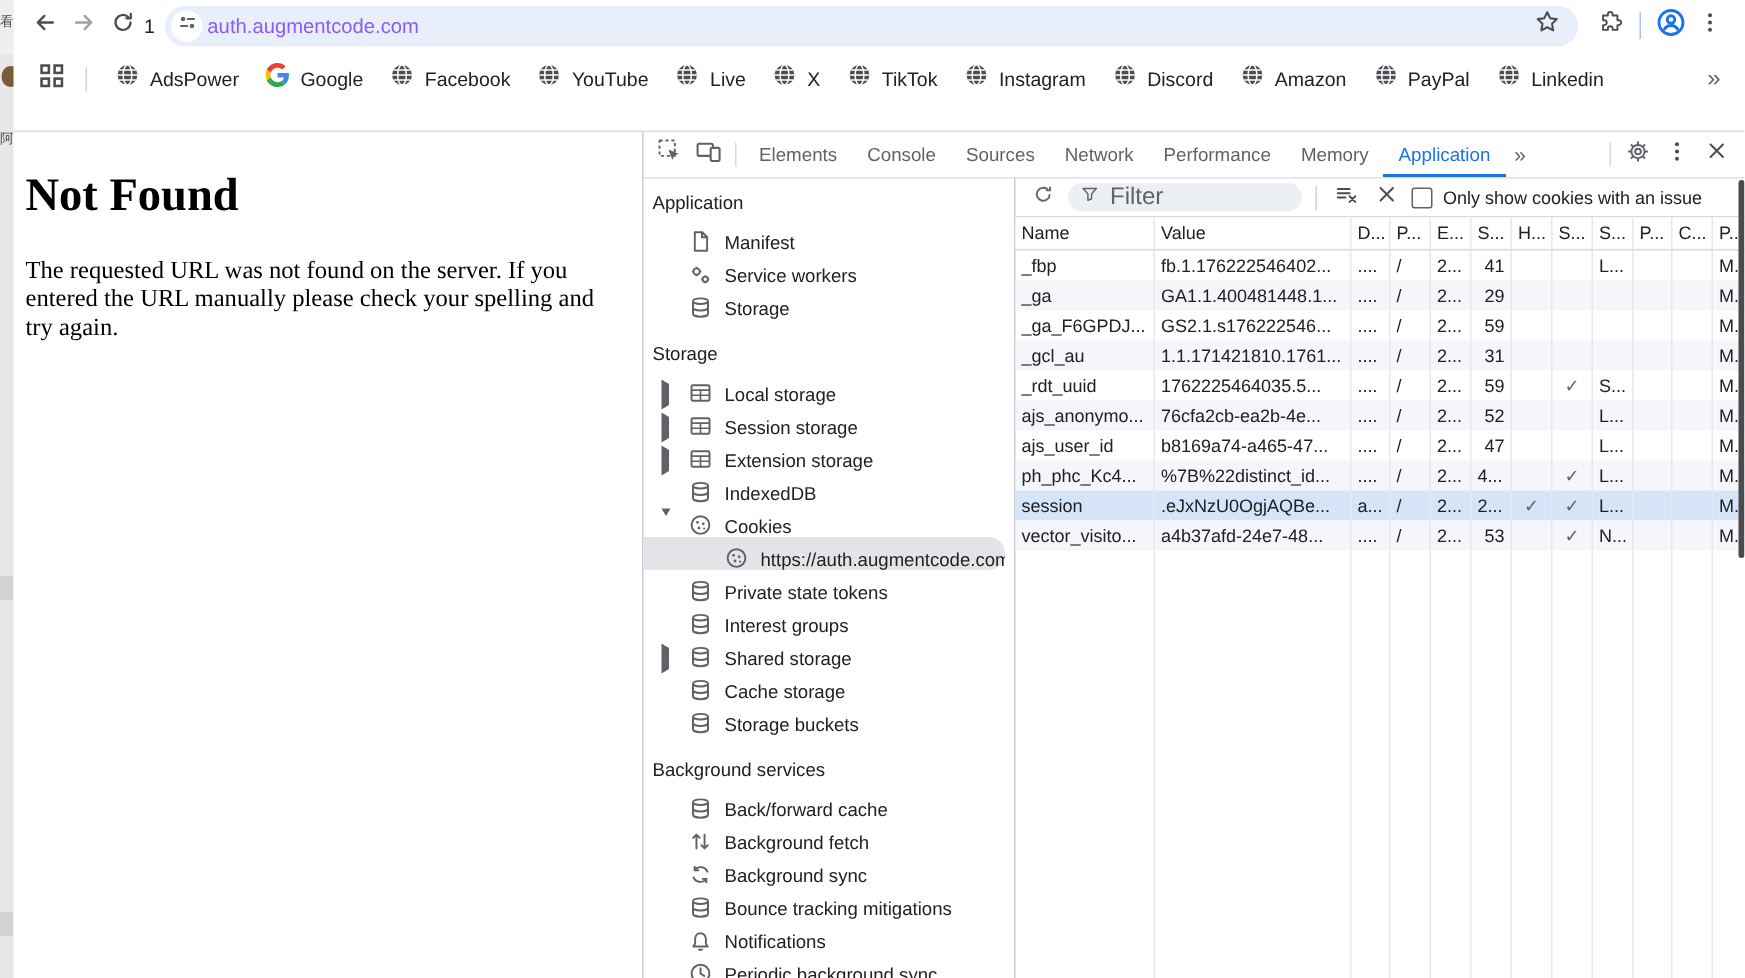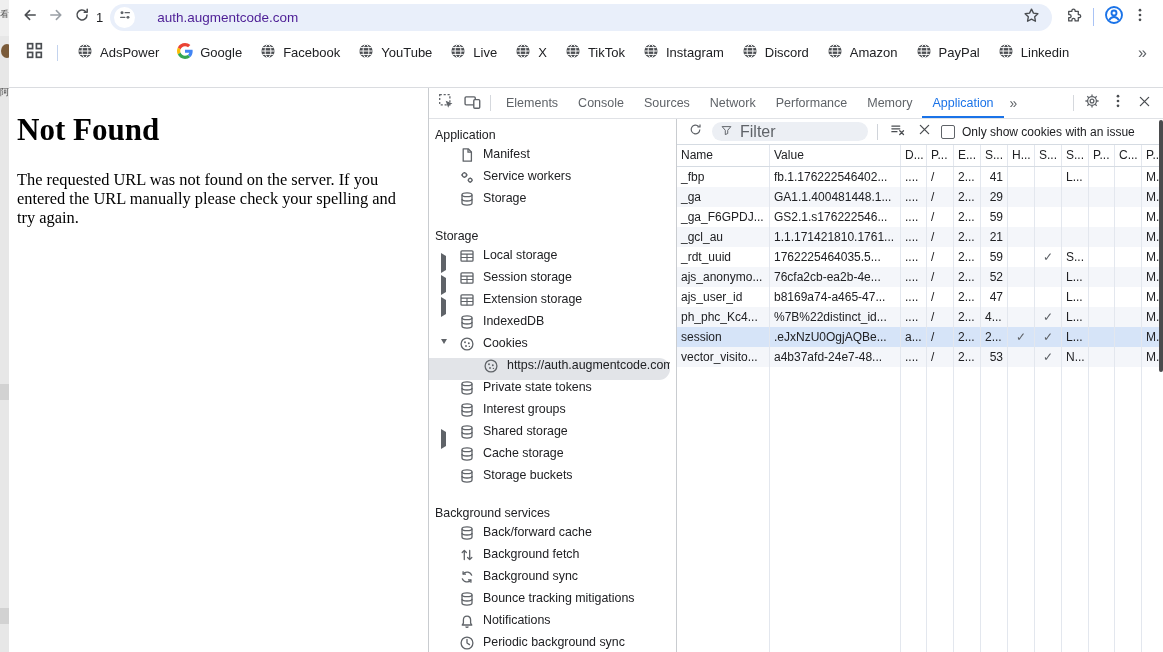--- a/index.html
+++ b/index.html
@@ -15,21 +15,21 @@
   .sliver .topbit{position:absolute;left:0;top:0;width:9px;height:36px;background:#efefef;}
 
   .browser{position:absolute;left:9px;top:0;right:0;height:652px;display:flex;flex-direction:column;}
 
   
   .toolbar{height:34px;display:flex;align-items:center;padding:0 10px 0 8px;background:#fff;flex:0 0 auto;}
   .tb-btn{width:26px;height:26px;display:flex;align-items:center;justify-content:center;border-radius:50%;flex:0 0 auto;}
   .count{font-size:13px;color:#202124;margin:0 5px 0 1px;}
   .omnibox{flex:1;height:27px;background:#e9effa;border-radius:14px;display:flex;align-items:center;padding:0 10px 0 4px;margin:0 8px 0 2px;min-width:0;}
   .chip{width:21px;height:21px;background:#fff;border-radius:50%;display:flex;align-items:center;justify-content:center;flex:0 0 auto;}
-  .url{font-size:13.5px;color:#4c1d95;margin-left:22px;white-space:nowrap;}
+  .url{font-size:13.5px;color:#8b5cf6;margin-left:3px;white-space:nowrap;}
   .omni-spacer{flex:1;}
   .tb-divider{width:1px;height:18px;background:#a9c3f5;margin:0 7px;flex:0 0 auto;}
 
   
   .bookmarks{height:37px;display:flex;align-items:center;padding:0 12px 16px 14px;background:#fff;border-bottom:1px solid #dadce0;flex:0 0 auto;}
   .bm-divider{width:1px;height:16px;background:#c3d3ee;margin:0 10px 0 12px;}
   .bm{display:flex;align-items:center;gap:7px;padding:0 9px;height:26px;border-radius:13px;flex:0 0 auto;}
   .bm-label{font-size:13px;color:#202124;white-space:nowrap;}
   .bm-overflow{margin-left:auto;font-size:16px;color:#5f6368;padding:0 4px;}
 
@@ -47,21 +47,21 @@
   .dt-tab{position:relative;height:30px;line-height:30px;padding:0 10px;font-size:12.5px;color:#5f6368;white-space:nowrap;flex:0 0 auto;}
   .dt-tab.active{color:#1a73e8;}
   .dt-tab.active::after{content:"";position:absolute;left:0;right:0;bottom:0;height:2.5px;background:#1a73e8;}
   .dt-more{font-size:14px;color:#5f6368;padding:0 6px;flex:0 0 auto;}
   .dt-right{margin-left:auto;display:flex;align-items:center;}
 
   .dt-body{flex:1;display:flex;min-height:0;}
   .sb{width:247px;flex:0 0 auto;border-right:1px solid #c9ccd0;padding-top:4px;overflow:hidden;font-size:12.4px;}
   .sb-header{height:24px;line-height:24px;padding-left:6px;color:#202124;}
   .sb-section{margin-bottom:11px;}
-  .sb-item{position:relative;height:22px;display:flex;align-items:flex-start;padding-left:30px;color:#202124;}
+  .sb-item{position:relative;height:22px;display:flex;align-items:flex-end;padding-left:30px;color:#202124;}
   .sb-item .exp{position:absolute;left:12px;top:8px;}
   .tri-r{width:0;height:0;border-left:5px solid #5f6368;border-top:3.5px solid transparent;border-bottom:3.5px solid transparent;}
   .tri-d{width:0;height:0;border-top:5px solid #5f6368;border-left:3.5px solid transparent;border-right:3.5px solid transparent;margin-top:1px;}
   .sb-item .ic{display:flex;align-items:center;justify-content:center;width:16px;margin-right:8px;flex:0 0 auto;}
   .sb-item.child{padding-left:54px;}
   .sb-item.sel{background:#e2e4e8;border-radius:0 12px 12px 0;margin-right:6px;}
   .sb-label{white-space:nowrap;overflow:hidden;}
 
   .dt-main{flex:1;display:flex;flex-direction:column;min-width:0;position:relative;}
   .ck-toolbar{height:25px;border-bottom:1px solid #d5dbe2;display:flex;align-items:center;padding:0 8px;gap:7px;flex:0 0 auto;}
@@ -629,21 +629,21 @@
                   <div class="td"></div>
                   <div class="td"></div>
                   <div class="td">M...</div>
                 </div>
                 <div class="tr row stripe" style="grid-template-columns: 93px 131px 26px 27px 27px 27px 27px 27px 27px 26px 27px 26px;">
                   <div class="td">_gcl_au</div>
                   <div class="td">1.1.171421810.1761...</div>
                   <div class="td">....</div>
                   <div class="td">/</div>
                   <div class="td">2...</div>
-                  <div class="td r">21</div>
+                  <div class="td r">31</div>
                   <div class="td"></div>
                   <div class="td"></div>
                   <div class="td"></div>
                   <div class="td"></div>
                   <div class="td"></div>
                   <div class="td">M...</div>
                 </div>
                 <div class="tr row" style="grid-template-columns: 93px 131px 26px 27px 27px 27px 27px 27px 27px 26px 27px 26px;">
                   <div class="td">_rdt_uuid</div>
                   <div class="td">1762225464035.5...</div>

